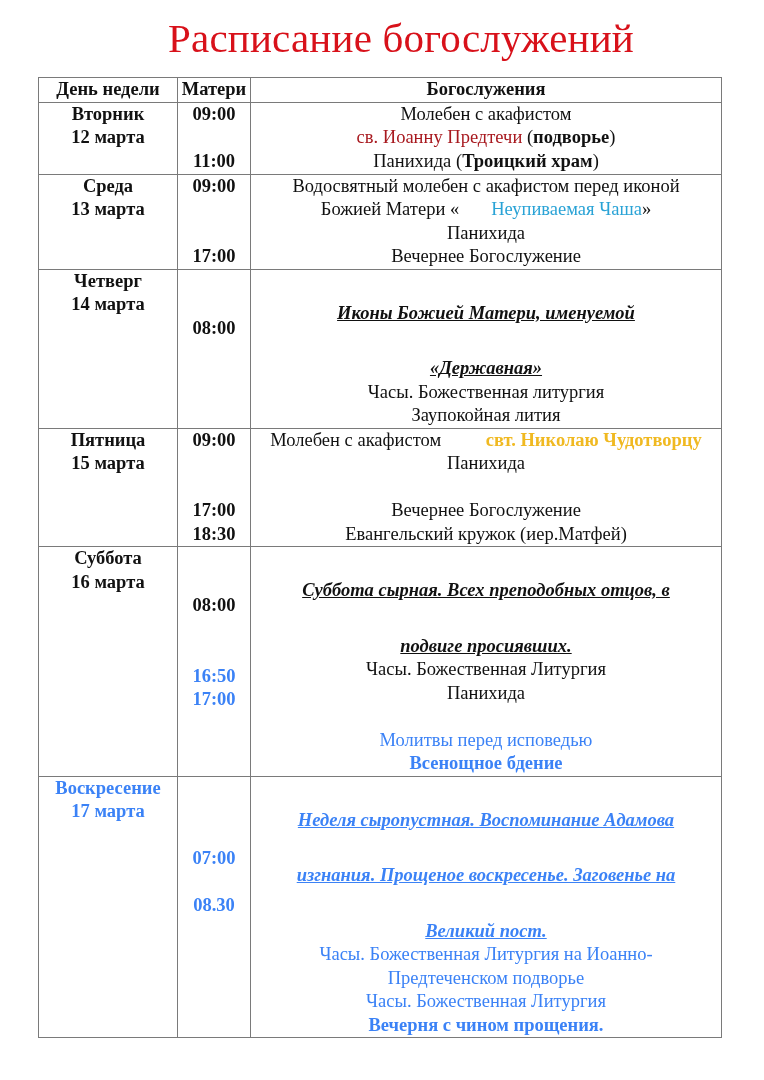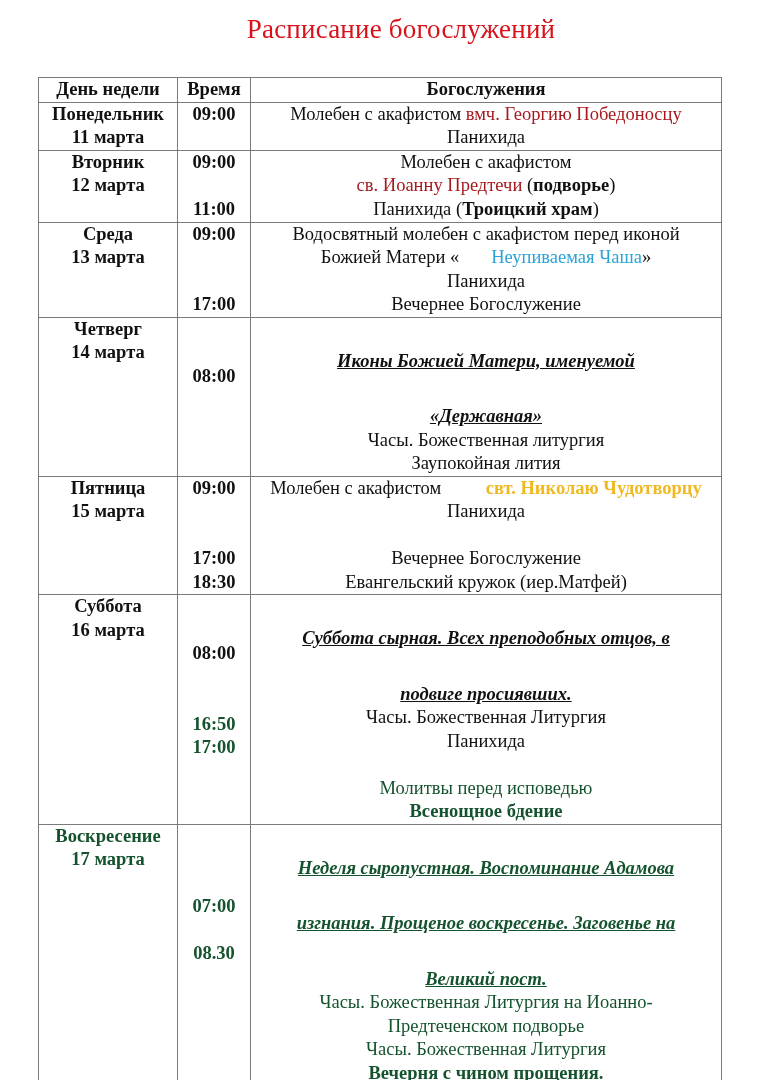--- a/index.html
+++ b/index.html
@@ -1,69 +1,56 @@
 <!DOCTYPE html>
 <html><head>
 <meta charset="utf-8">
 <style>
   html, body { margin: 0; padding: 0; background: #ffffff; }
   body { width: 764px; height: 1080px; position: relative; overflow: hidden;
          font-family: "Liberation Serif", "DejaVu Serif", serif; color: #111; }
   .title { position: absolute; left: 0; width: 764px; top: 14px; text-align: center;
-           font-size: 27px; color: #d8111a; letter-spacing: 0.2px; padding-left: 38px; box-sizing: border-box; }
+           font-size: 41px; color: #d8111a; letter-spacing: 0.2px; padding-left: 38px; box-sizing: border-box; }
   table.sched { position: absolute; left: 38px; top: 77px; width: 683px;
                 border-collapse: collapse; table-layout: fixed; }
   table.sched td, table.sched th { border: 1.5px solid #7a7a7a; padding: 0; text-align: center;
                 vertical-align: top; font-size: 18.5px; line-height: 23.5px; }
   col.c1 { width: 139px; } col.c2 { width: 73px; } col.c3 { width: 471px; }
   th { font-weight: bold; height: 23px; }
   td.day { font-weight: bold; vertical-align: middle; }
   td.time { font-weight: bold; }
   .ln { display: block; height: 23.5px; white-space: nowrap; }
   .b { font-weight: bold; }
   .bu { font-weight: bold; }
   .biu { font-weight: bold; font-style: italic; text-decoration: underline; margin-top: 32px; }
-  .red { color: #14532d; }
+  .red { color: #3b82f6; }
   .dred { color: #a8191f; }
   .blue { color: #2aa3d6; margin-left: 32px; }
   .gold { color: #f0b921; font-weight: bold; margin-left: 40px; }
 </style>
 </head>
 <body>
 
 <div class="title">Расписание богослужений</div>
 
 <table class="sched">
   <colgroup>
       <col class="c1">
       <col class="c2">
       <col class="c3">
     </colgroup>
   <thead>
     <tr>
       <th>День недели</th>
-      <th>Время</th>
+      <th>Матери</th>
       <th>Богослужения</th>
     </tr>
   </thead>
   <tbody>
 
-    <tr style="height:48px">
-      <td class="day" style="vertical-align:top">
-        <span class="ln">Понедельник</span>
-        <span class="ln">11 марта</span>
-      </td>
-      <td class="time">
-        <span class="ln">09:00</span>
-      </td>
-      <td>
-        <span class="ln"><span>Молебен с акафистом </span><span class="dred">вмч. Георгию Победоносцу</span></span>
-        <span class="ln">Панихида</span>
-      </td>
-    </tr>
 
     <tr style="height:72px">
       <td class="day">
         <span class="ln">Вторник</span>
         <span class="ln">12 марта</span>
       </td>
       <td class="time">
         <span class="ln">09:00</span>
         <span class="ln"></span>
         <span class="ln">11:00</span>

